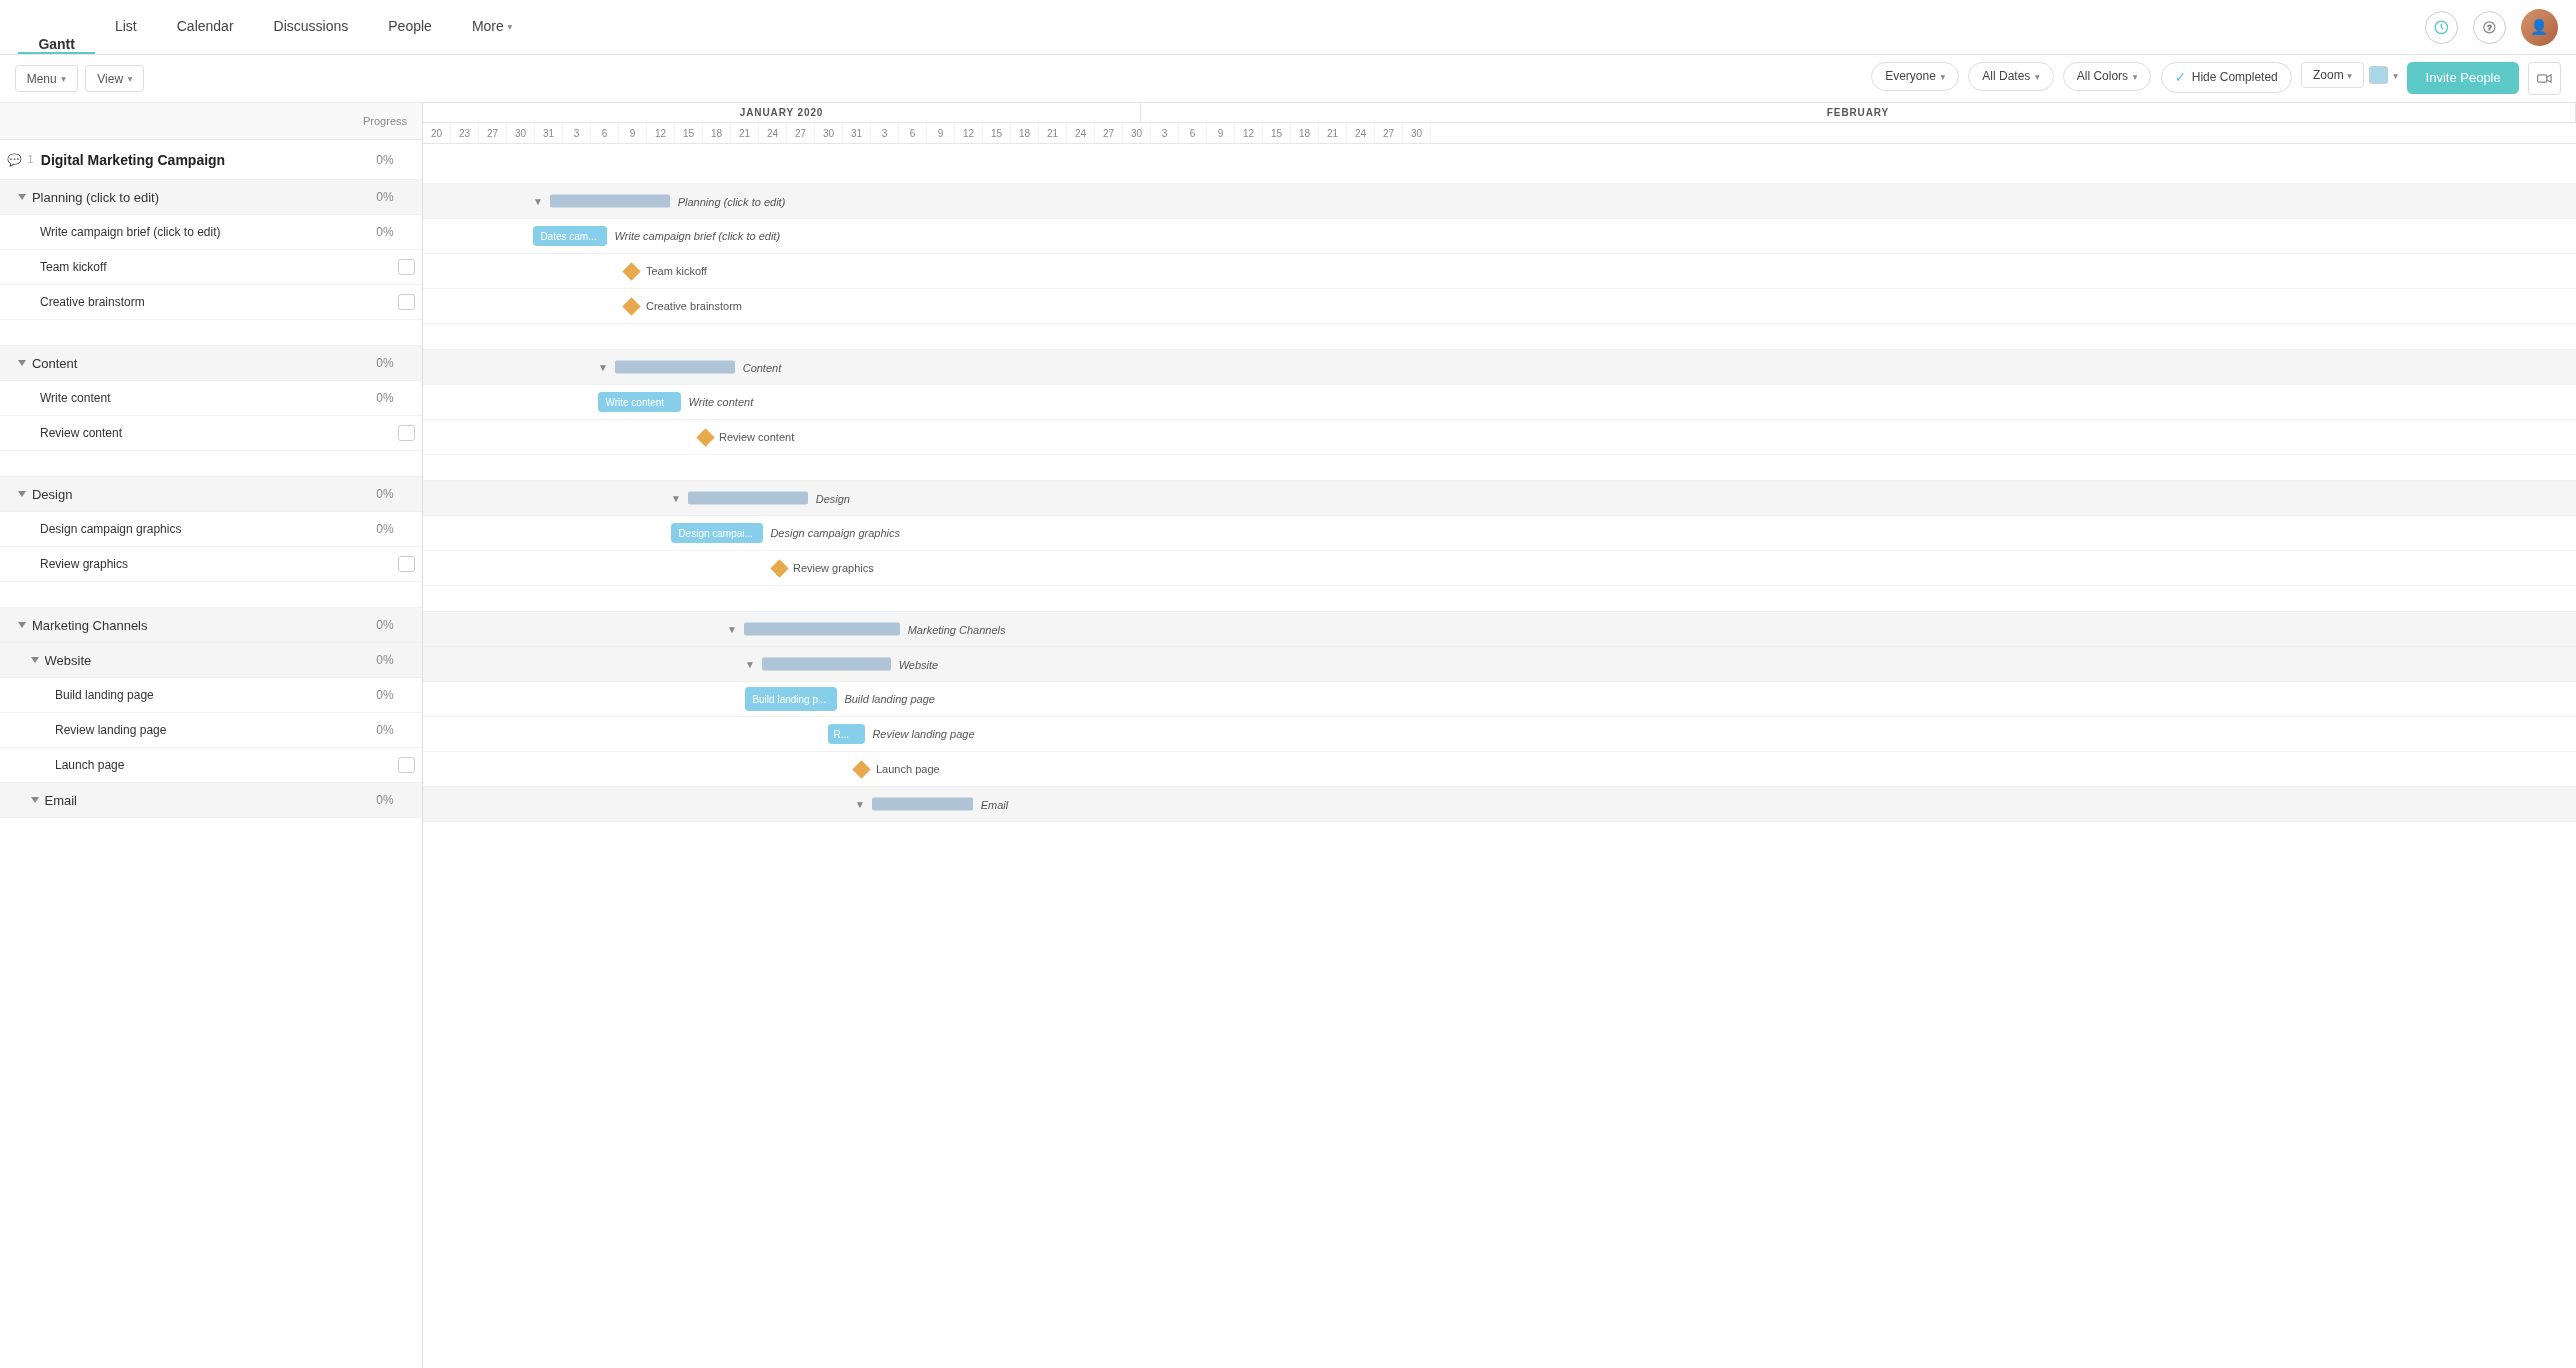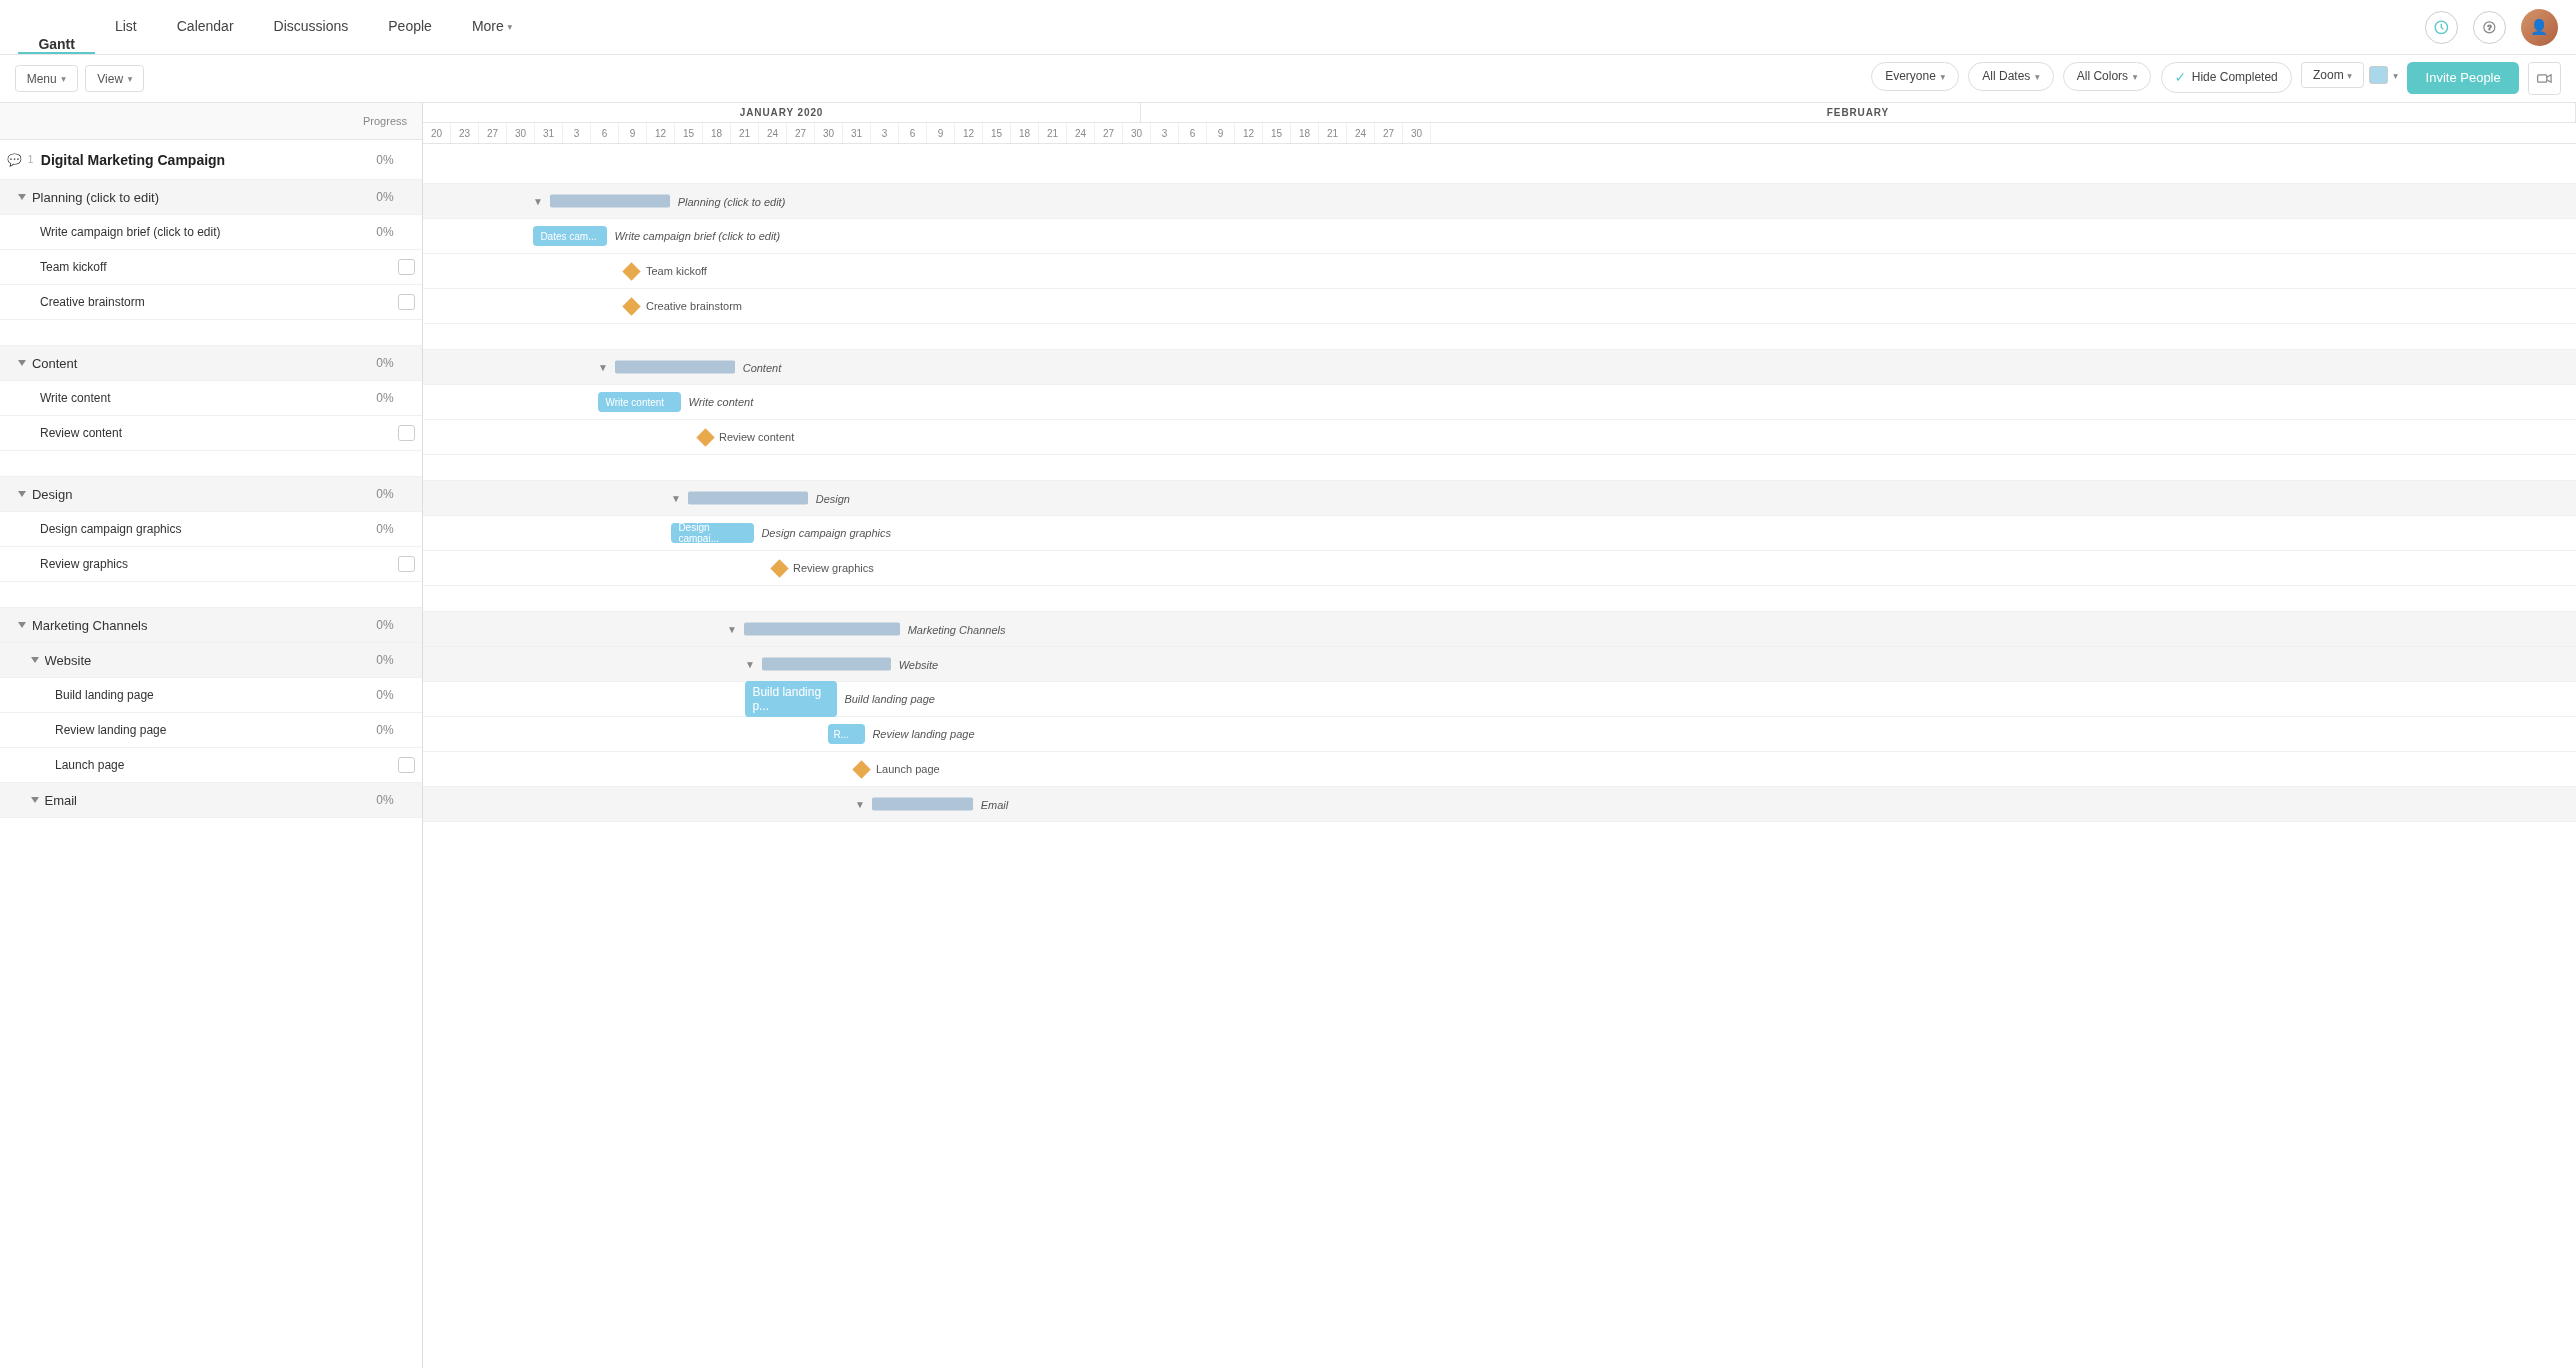--- a/index.html
+++ b/index.html
@@ -624,21 +624,21 @@
         <div class="gantt-row group-row" style="position:relative;">
           <div style="position:absolute; left:248px; top:50%; transform:translateY(-50%); display:flex; align-items:center; gap:7.4px;">
             <span style="color:#888; font-size:10px;">▼</span>
             <div style="width:120px; height:13px; background:#b0c4d8; border-radius:1.8px;"></div>
             <span style="font-size:11px; color:#555; font-style:italic;">Design</span>
           </div>
         </div>
 
         <div class="gantt-row" style="position:relative;">
           <div style="position:absolute; left:248px; top:50%; transform:translateY(-50%); display:flex; align-items:center; gap:7.4px;">
-            <div style="width:83px; height:20px; background:#87ceeb; border-radius:3.7px; display:flex; align-items:center; padding:0 7.4px; font-size:10px; color:white;">Design campai...</div>
+            <div style="width:92px; height:20px; background:#87ceeb; border-radius:3.7px; display:flex; align-items:center; padding:0 7.4px; font-size:10px; color:white;">Design campai...</div>
             <span style="font-size:11px; color:#555; font-style:italic;">Design campaign graphics</span>
           </div>
         </div>
 
         <div class="gantt-row" style="position:relative;">
           <div style="position:absolute; left:350px; top:50%; margin-top:-6.4px; width:13px; height:13px; background:#e8a84c; transform:rotate(45deg);"></div>
           <div style="position:absolute; left:370px; top:50%; transform:translateY(-50%); font-size:11px; color:#555;">Review graphics</div>
         </div>
 
         <div style="height:26px; border-bottom:0.9px solid #f0f0f0;"></div>
@@ -654,21 +654,21 @@
         <div class="gantt-row group-row" style="position:relative;">
           <div style="position:absolute; left:322px; top:50%; transform:translateY(-50%); display:flex; align-items:center; gap:7.4px;">
             <span style="color:#888; font-size:10px;">▼</span>
             <div style="width:129px; height:13px; background:#b0c4d8; border-radius:1.8px;"></div>
             <span style="font-size:11px; color:#555; font-style:italic;">Website</span>
           </div>
         </div>
 
         <div class="gantt-row" style="position:relative;">
           <div style="position:absolute; left:322px; top:50%; transform:translateY(-50%); display:flex; align-items:center; gap:7.4px;">
-            <div style="width:92px; height:36px; background:#87ceeb; border-radius:3.7px; display:flex; align-items:center; padding:0 7.4px; font-size:12px; color:white;">Build landing p...</div>
+            <div style="width:92px; height:24px; background:#87ceeb; border-radius:3.7px; display:flex; align-items:center; padding:0 7.4px; font-size:10px; color:white;">Build landing p...</div>
             <span style="font-size:11px; color:#555; font-style:italic;">Build landing page</span>
           </div>
         </div>
 
         <div class="gantt-row" style="position:relative;">
           <div style="position:absolute; left:405px; top:50%; transform:translateY(-50%); display:flex; align-items:center; gap:7.4px;">
             <div style="width:37px; height:20px; background:#87ceeb; border-radius:3.7px; display:flex; align-items:center; padding:0 5.5px; font-size:10px; color:white;">R...</div>
             <span style="font-size:11px; color:#555; font-style:italic;">Review landing page</span>
           </div>
         </div>

